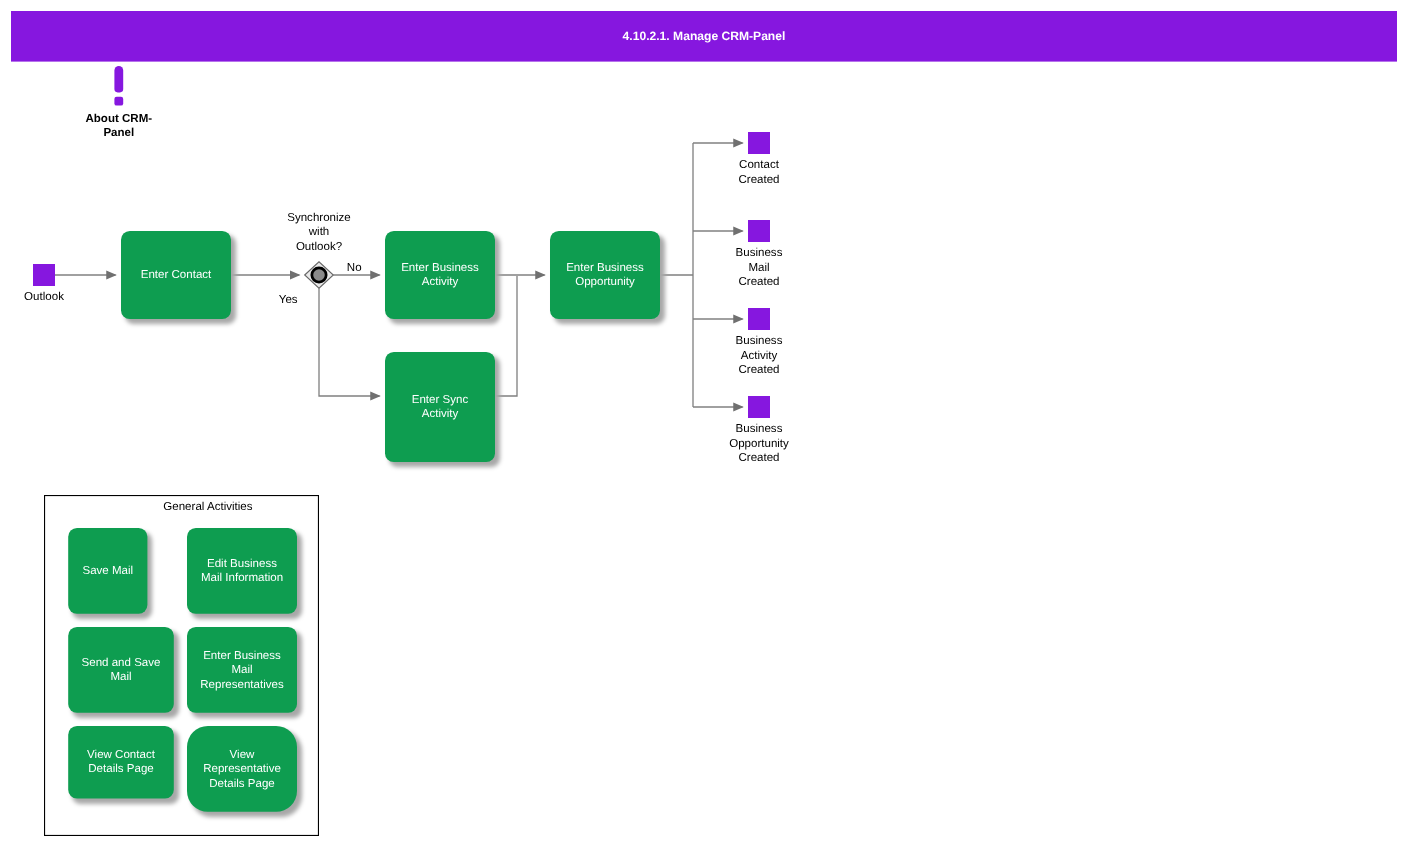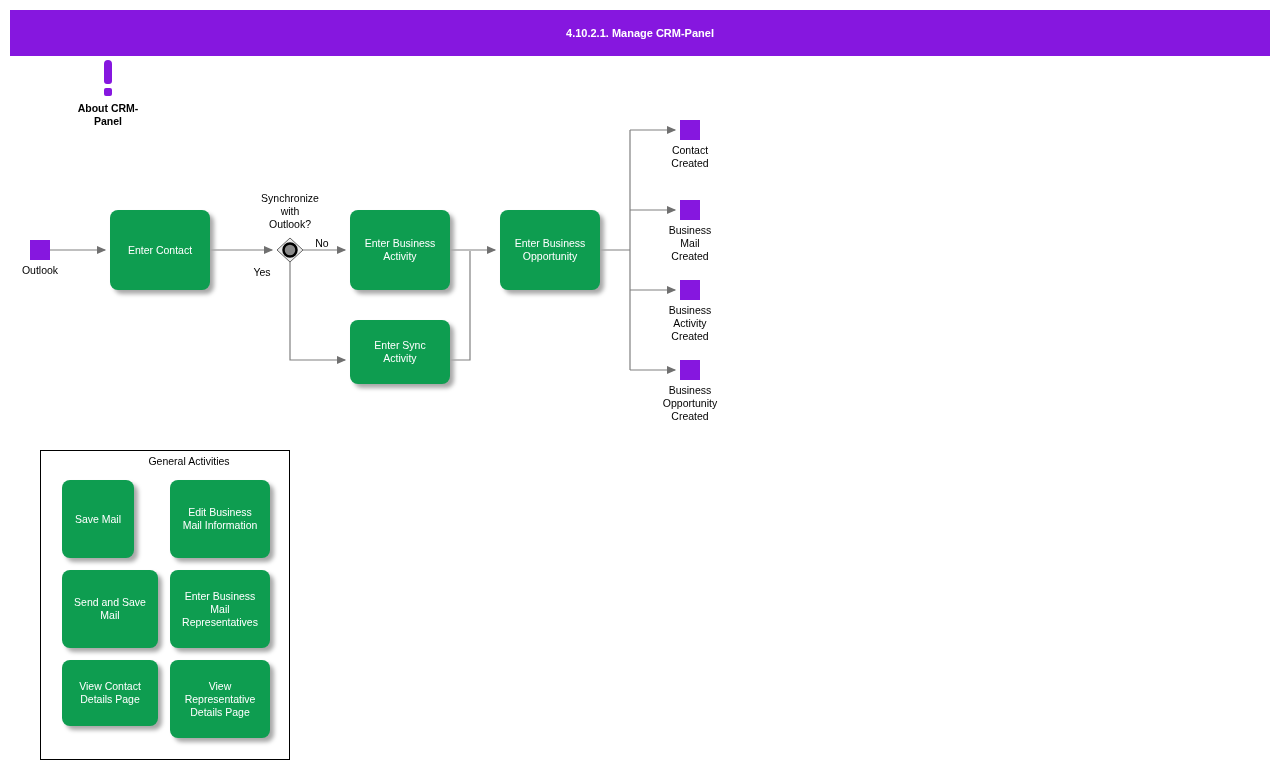--- a/index.html
+++ b/index.html
@@ -79,21 +79,21 @@
 <div class="label" style="left:310px;top:237px;width:24px;">No</div>
 <div class="label" style="left:248px;top:266px;width:28px;">Yes</div>
 
 <div class="process" style="left:110px;top:210px;width:100px;height:80px;">
   <span>Enter Contact</span>
 </div>
 <div class="process" style="left:350px;top:210px;width:100px;height:80px;">
   <span>Enter Business
 Activity</span>
 </div>
-<div class="process" style="left:350px;top:320px;width:100px;height:64px;">
+<div class="process" style="left:350px;top:320px;width:100px;height:100px;">
   <span>Enter Sync
 Activity</span>
 </div>
 <div class="process" style="left:500px;top:210px;width:100px;height:80px;">
   <span>Enter Business
 Opportunity</span>
 </div>
 
 <div class="event-square" style="left:680px;top:120px;"></div>
 <div class="label" style="left:650px;top:144px;width:80px;">Contact
@@ -130,17 +130,17 @@
 </div>
 <div class="process" style="left:170px;top:570px;width:100px;height:78px;">
   <span>Enter Business
 Mail
 Representatives</span>
 </div>
 <div class="process" style="left:62px;top:660px;width:96px;height:66px;">
   <span>View Contact
 Details Page</span>
 </div>
-<div class="process" style="left:170px;top:660px;width:100px;height:78px;">
+<div class="process" style="left:170px;top:660px;width:100px;height:78px;border-radius:19px;">
   <span>View
 Representative
 Details Page</span>
 </div>
 
 </body></html>

